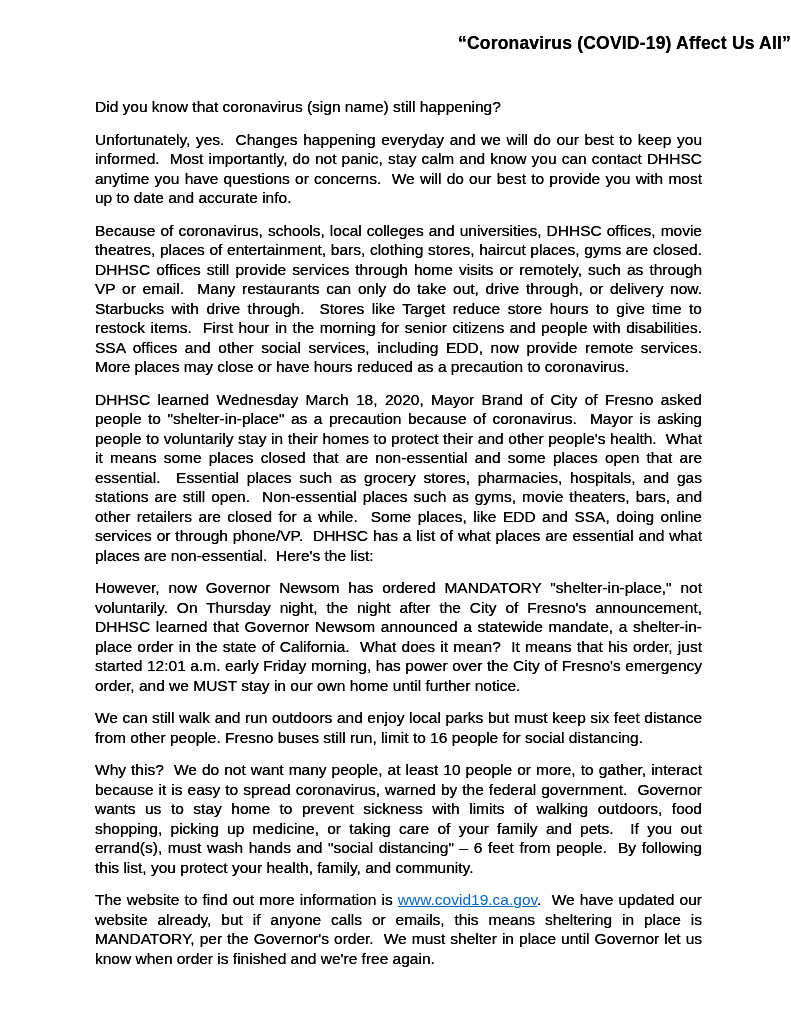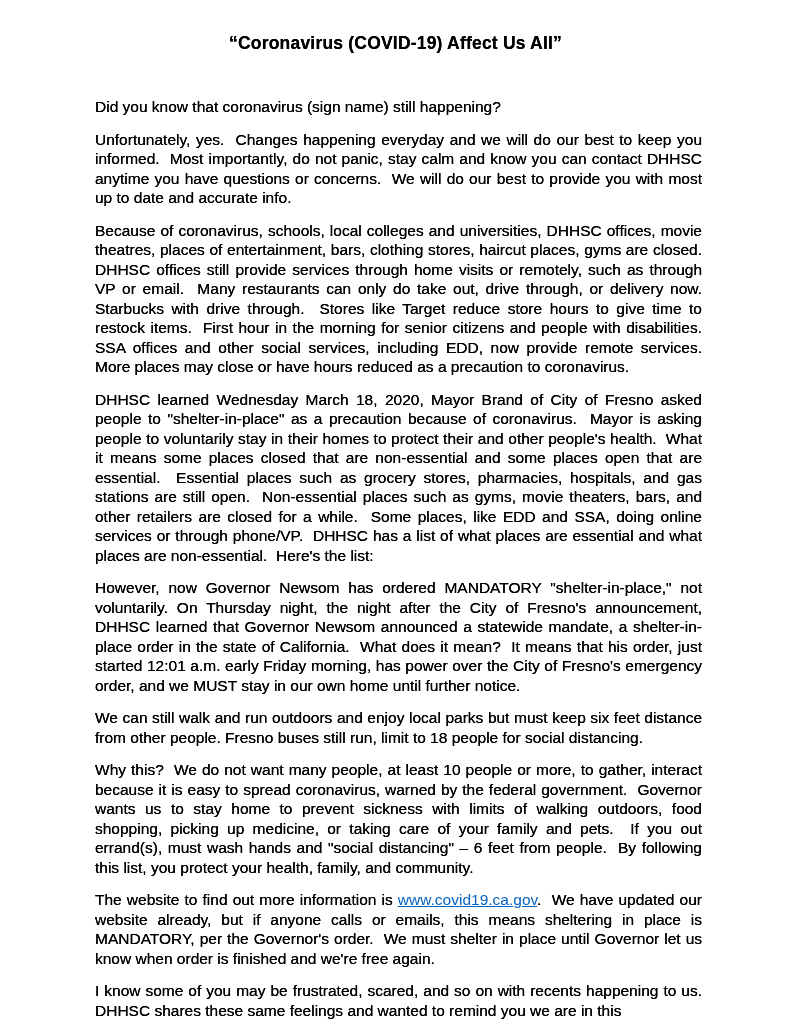--- a/index.html
+++ b/index.html
@@ -18,21 +18,21 @@
   .page {
     position: relative;
     width: 791px;
     height: 1024px;
     background: #ffffff;
     overflow: hidden;
   }
   .doc-title {
     margin: 33px 0 0 0;
     padding: 0;
-    text-align: center;
+    text-align: right;
     font-size: 17.5px;
     font-weight: bold;
     letter-spacing: 0.2px;
     text-shadow: 0 0 0.5px #000;
   }
   .doc-body {
     margin: 43px 89px 0 95px;
     font-size: 15.5px;
     line-height: 19.5px;
     text-align: justify;
@@ -59,21 +59,20 @@
     <p class="para">Did you know that coronavirus (sign name) still happening?</p>
 
     <p class="para">Unfortunately, yes.  Changes happening everyday and we will do our best to keep you informed.  Most importantly, do not panic, stay calm and know you can contact DHHSC anytime you have questions or concerns.  We will do our best to provide you with most up to date and accurate info.</p>
 
     <p class="para">Because of coronavirus, schools, local colleges and universities, DHHSC offices, movie theatres, places of entertainment, bars, clothing stores, haircut places, gyms are closed. DHHSC offices still provide services through home visits or remotely, such as through VP or email.  Many restaurants can only do take out, drive through, or delivery now. Starbucks with drive through.  Stores like Target reduce store hours to give time to restock items.  First hour in the morning for senior citizens and people with disabilities.   SSA offices and other social services, including EDD, now provide remote services. More places may close or have hours reduced as a precaution to coronavirus.</p>
 
     <p class="para">DHHSC learned Wednesday March 18, 2020, Mayor Brand of City of Fresno asked people to "shelter-in-place" as a precaution because of coronavirus.  Mayor is asking people to voluntarily stay in their homes to protect their and other people's health.  What it means some places closed that are non-essential and some places open that are essential.  Essential places such as grocery stores, pharmacies, hospitals, and gas stations are still open.  Non-essential places such as gyms, movie theaters, bars, and other retailers are closed for a while.  Some places, like EDD and SSA, doing online services or through phone/VP.  DHHSC has a list of what places are essential and what places are non-essential.  Here's the list:</p>
 
     <p class="para">However, now Governor Newsom has ordered MANDATORY "shelter-in-place," not voluntarily. On Thursday night, the night after the City of Fresno's announcement, DHHSC learned that Governor Newsom announced a statewide mandate, a shelter-in-place order in the state of California.  What does it mean?  It means that his order, just started 12:01 a.m. early Friday morning, has power over the City of Fresno's emergency order, and we MUST stay in our own home until further notice.</p>
 
-    <p class="para">We can still walk and run outdoors and enjoy local parks but must keep six feet distance from other people. Fresno buses still run, limit to 18 people for social distancing.</p>
+    <p class="para">We can still walk and run outdoors and enjoy local parks but must keep six feet distance from other people. Fresno buses still run, limit to 16 people for social distancing.</p>
 
     <p class="para">Why this?  We do not want many people, at least 10 people or more, to gather, interact because it is easy to spread coronavirus, warned by the federal government.  Governor wants us to stay home to prevent sickness with limits of walking outdoors, food shopping, picking up medicine, or taking care of your family and pets.  If you out errand(s), must wash hands and "social distancing" – 6 feet from people.  By following this list, you protect your health, family, and community.</p>
 
     <p class="para"><span>The website to find out more information is </span><a class="doc-link" href="www.covid19.ca.gov" style="color: rgb(5, 99, 193);">www.covid19.ca.gov</a><span>.  We have updated our website already, but if anyone calls or emails, this means sheltering in place is MANDATORY, per the Governor's order.  We must shelter in place until Governor let us know when order is finished and we're free again.</span></p>
 
-    <p class="para">I know some of you may be frustrated, scared, and so on with recents happening to us.  DHHSC shares these same feelings and wanted to remind you we are in this</p>
   </div>
 </div>
 
 </body></html>

